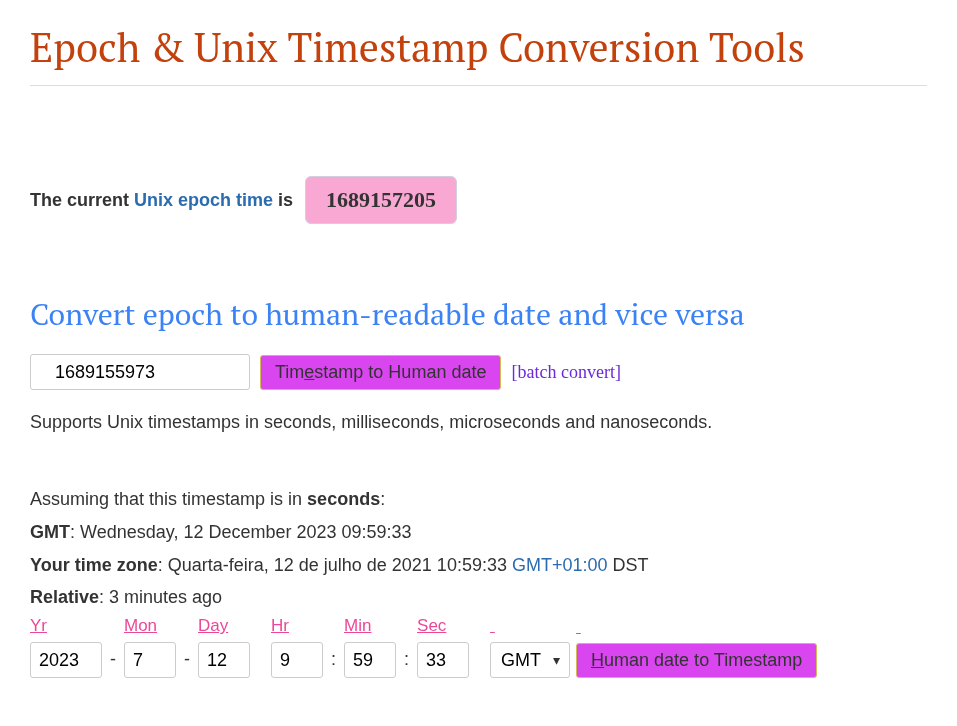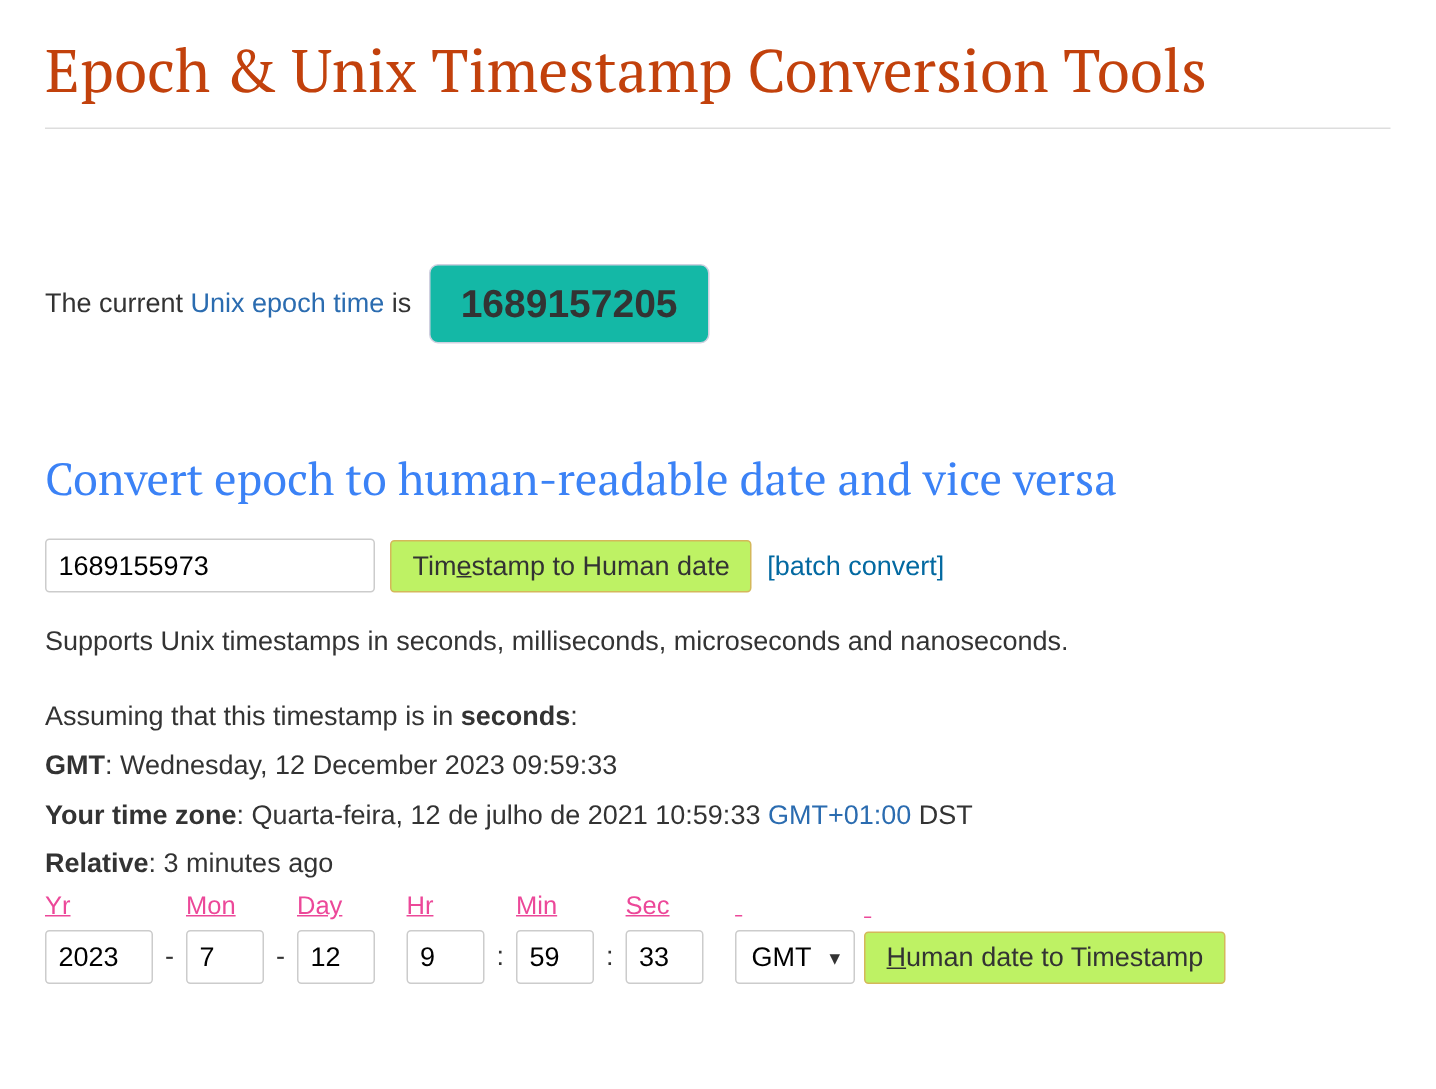--- a/index.html
+++ b/index.html
@@ -28,79 +28,81 @@
       margin-bottom: 90px;
     }
     .current-epoch-line {
       display: flex;
       align-items: center;
       gap: 12px;
       margin-bottom: 70px;
     }
     .current-epoch-text {
       font-size: 18px;
+      font-weight: bold;
     }
     .link {
       color: #2B6CB0;
       text-decoration: none;
       cursor: pointer;
     }
     .epoch-badge {
-      background: #14b8a6;
+      background: #f9a8d4;
       border: 1px solid #D0D0E0;
       border-radius: 6px;
       padding: 10px 20px;
-      font-size: 26px;
+      font-size: 22px;
       font-weight: bold;
       color: #333;
-      font-family: Liberation Sans, sans-serif;
+      font-family: Liberation Serif, serif;
     }
     h2 {
       font-family: "PT Serif", Georgia, serif;
       color: #3b82f6;
       font-size: 30px;
       font-weight: normal;
       margin-bottom: 20px;
     }
     .convert-row {
       display: flex;
       align-items: center;
       gap: 10px;
       margin-bottom: 22px;
     }
     .timestamp-input {
       width: 220px;
       height: 36px;
       border: 1px solid #ccc;
       border-radius: 3px;
-      padding: 6px 8px;
+      padding: 6px 24px;
       font-size: 18px;
       font-family: inherit;
     }
     .btn-yellow {
-      background: #bef264;
+      background: #d946ef;
       border: 1px solid #D4B85A;
       border-radius: 3px;
       padding: 6px 14px;
       font-size: 18px;
       font-family: inherit;
       cursor: pointer;
       color: #333;
     }
     .btn-yellow .underline-key {
       text-decoration: underline;
     }
     .batch-link {
-      color: #0369a1;
-      font-size: 18px;
-      cursor: pointer;
+      color: #6d28d9;
+      font-size: 18px;
+      cursor: pointer;
+      font-family: Liberation Serif, serif;
     }
     .supports-line {
       font-size: 18px;
-      margin-bottom: 25px;
+      margin-bottom: 52px;
     }
     .result-line {
       font-size: 18px;
       margin-bottom: 4px;
       line-height: 1.6;
     }
     .result-line .bold {
       font-weight: bold;
     }
     .results-block {

